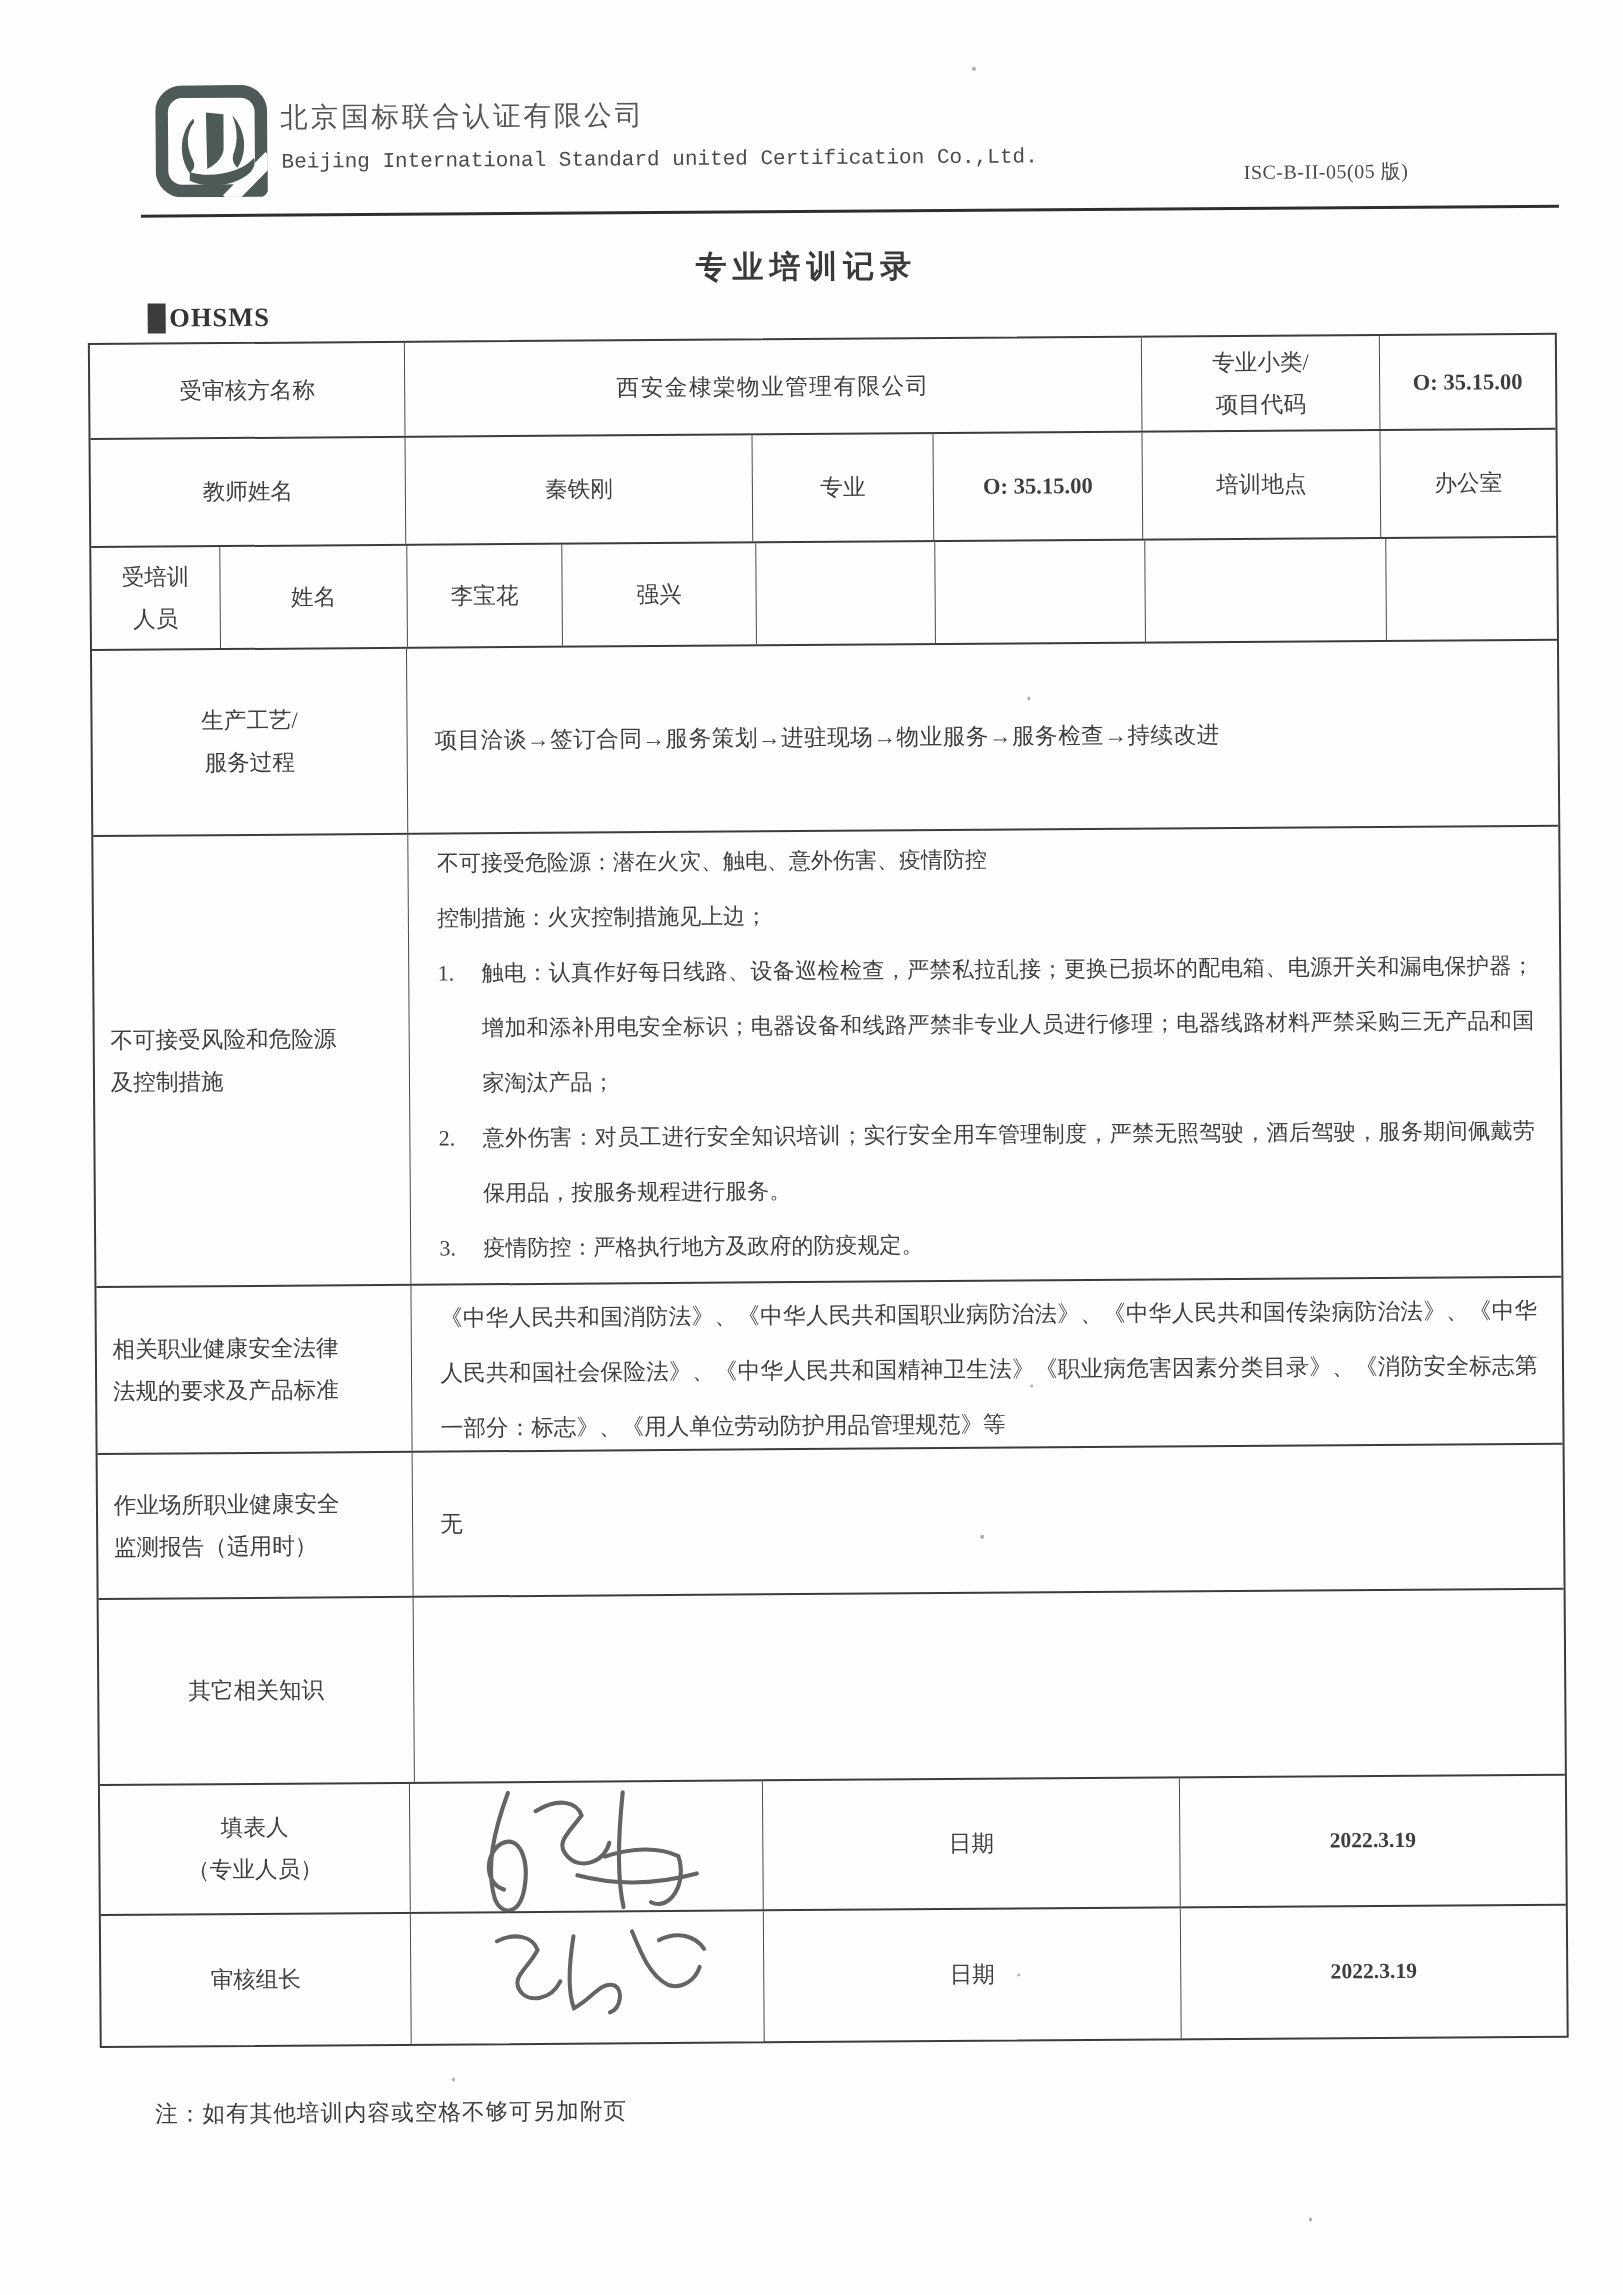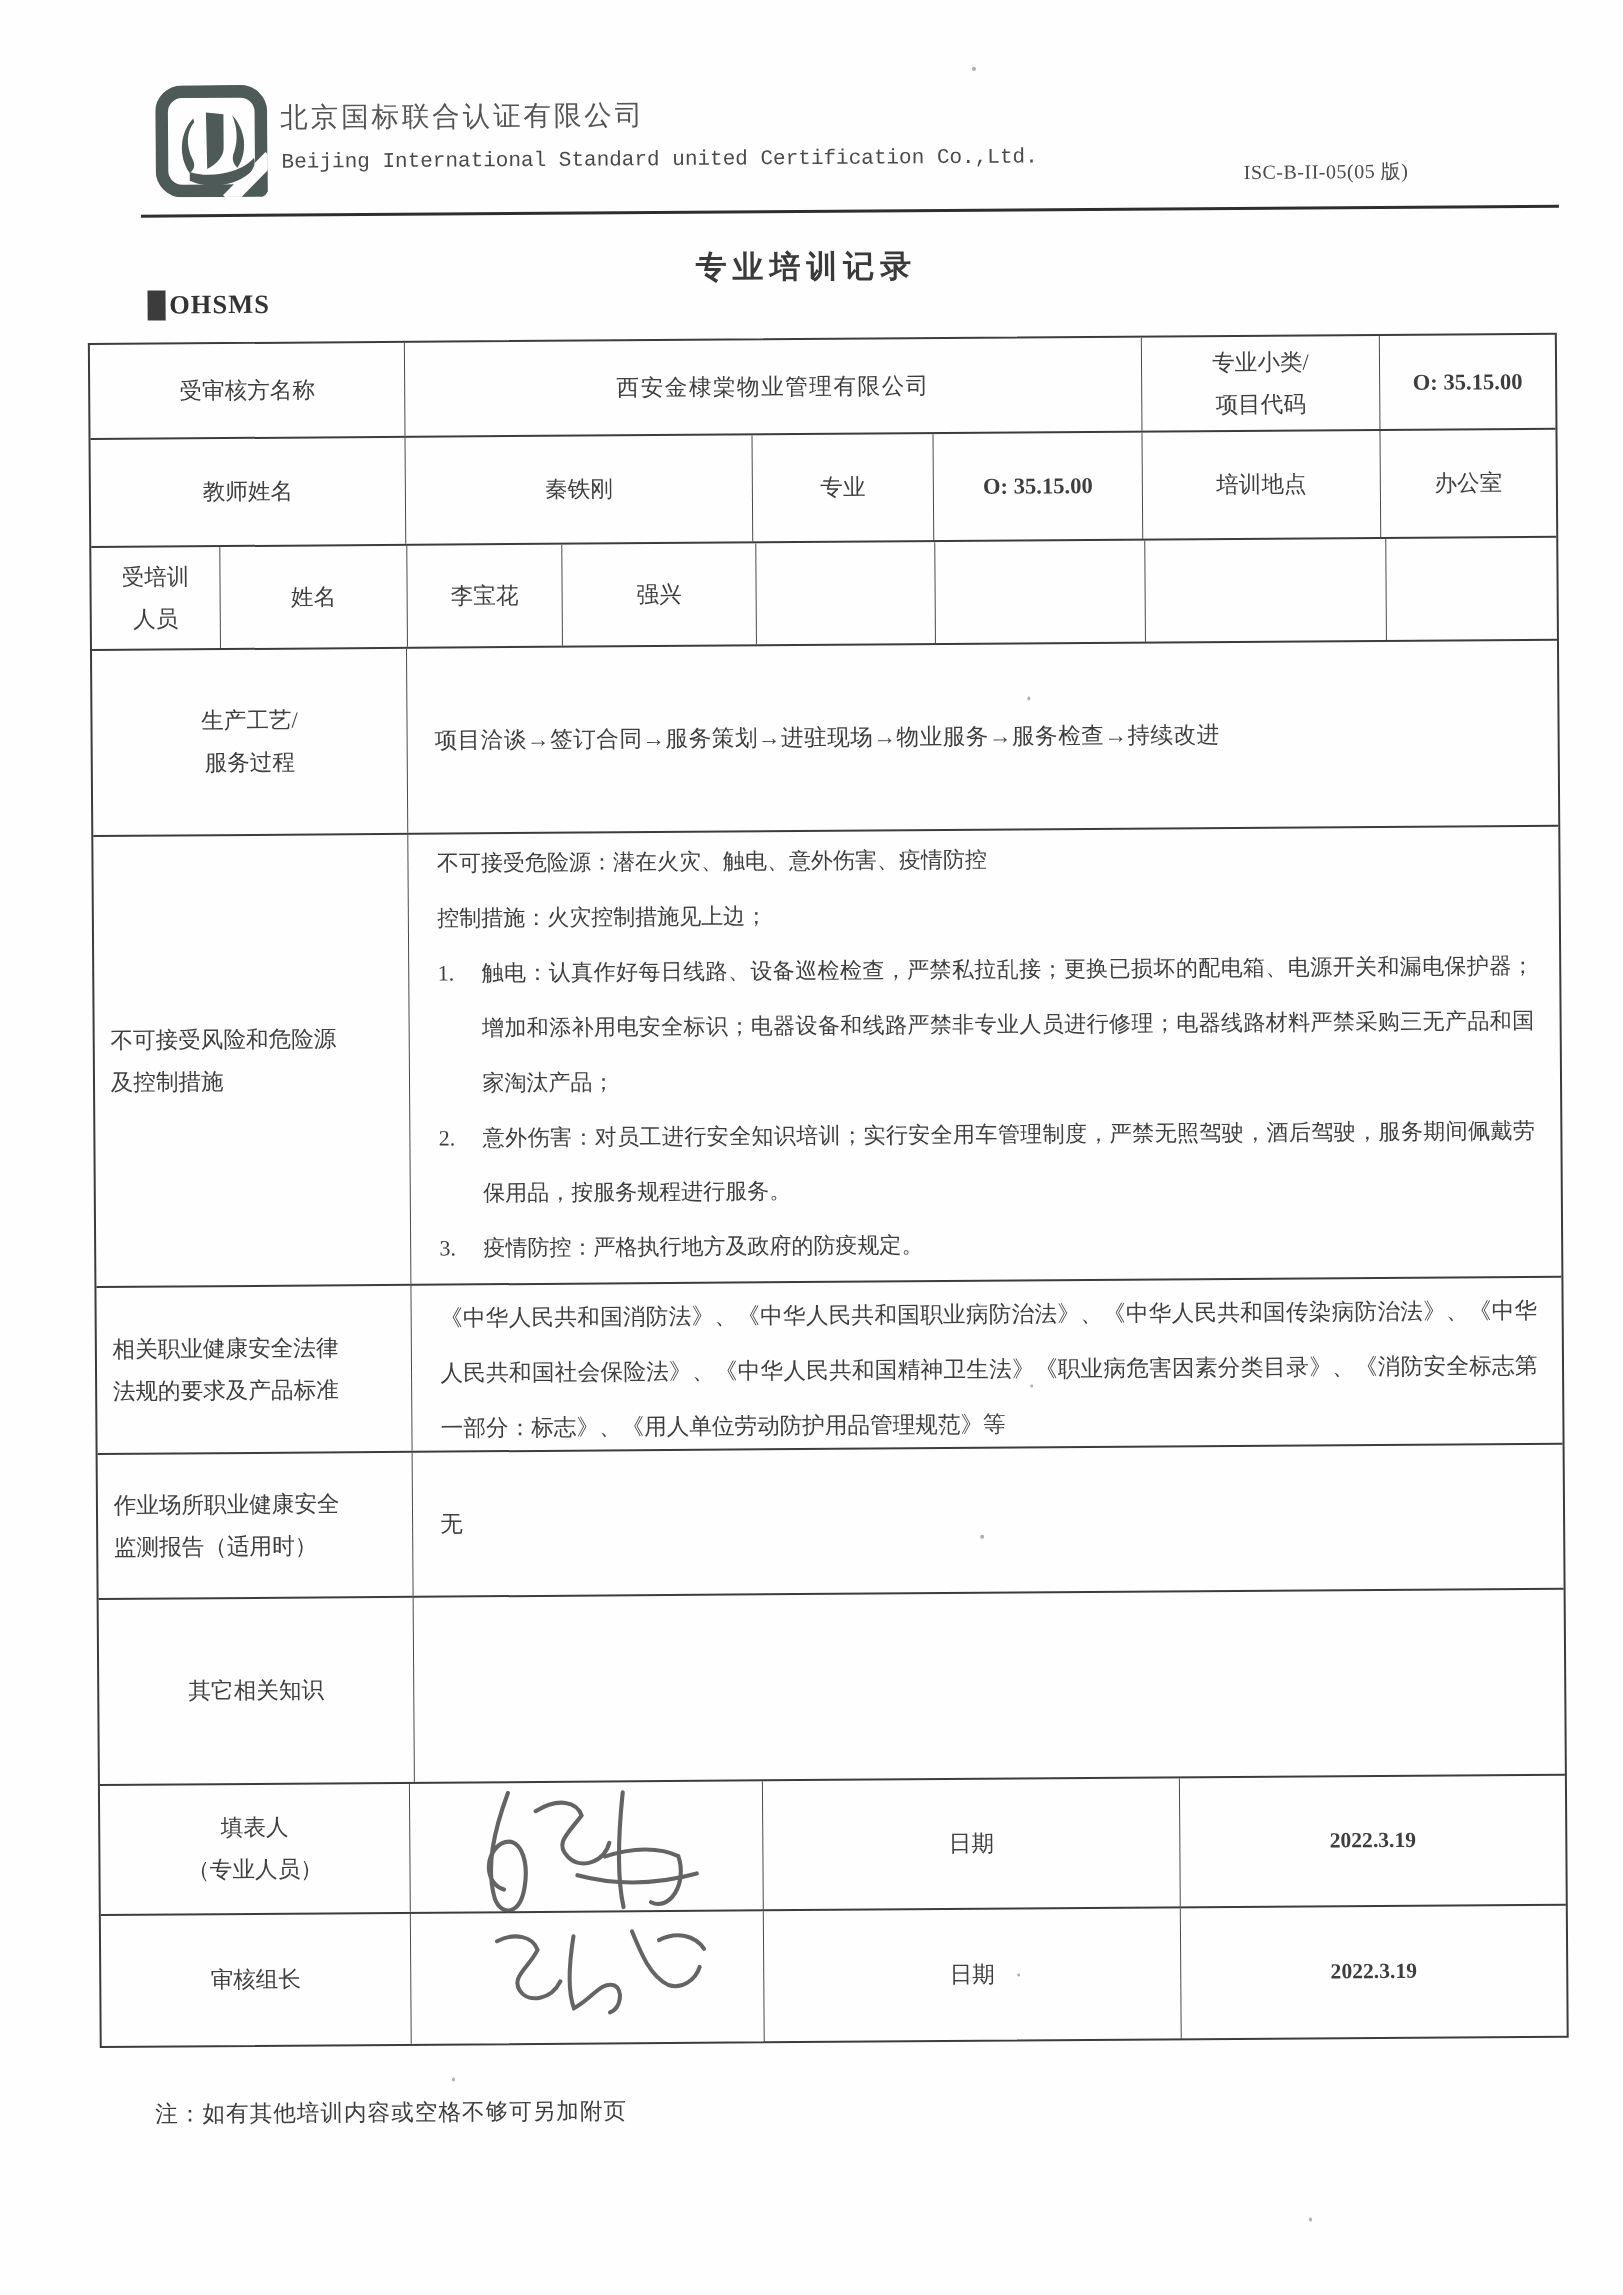--- a/index.html
+++ b/index.html
@@ -11,21 +11,21 @@
   
   .logo{position:absolute;left:162px;top:81px;width:112px;height:112px;}
   .org-cn{position:absolute;left:287px;top:96px;font-size:27.5px;letter-spacing:2.9px;color:#555;}
   .org-en{position:absolute;left:288px;top:147px;font-family:"Liberation Mono","DejaVu Sans Mono",monospace;
           font-size:21px;color:#4a4a4a;}
   .form-code{position:absolute;left:1250px;top:162px;font-size:20px;color:#4a4a4a;letter-spacing:0.5px;}
   .rule{position:absolute;left:147px;top:210px;width:1418px;height:3.4px;background:#2e2e2e;}
 
   .title{position:absolute;left:0;top:246px;width:1624px;text-align:center;
          font-size:31px;font-weight:bold;letter-spacing:5.9px;color:#3a3a3a;}
-  .badge{position:absolute;left:153px;top:285px;display:flex;align-items:center;gap:3.9px;}
+  .badge{position:absolute;left:153px;top:298px;display:flex;align-items:center;gap:3.9px;}
   .badge .sq{width:17.7px;height:30px;background:#3c3c3c;}
   .badge .txt{font-size:26.5px;font-weight:bold;letter-spacing:1px;color:#333;}
 
   
   .tbl{position:absolute;left:93px;top:338px;width:1469px;border:2.5px solid #3c3c3c;box-sizing:border-box;}
   .row{display:flex;border-top:2px solid #3c3c3c;box-sizing:border-box;}
   .row:first-child{border-top:none;}
   .cell{box-sizing:border-box;border-left:1.5px solid #4a4a4a;display:flex;align-items:center;
         justify-content:center;text-align:center;font-size:22.6px;line-height:1.85;white-space:pre-line;}
   .cell:first-child{border-left:none;}

